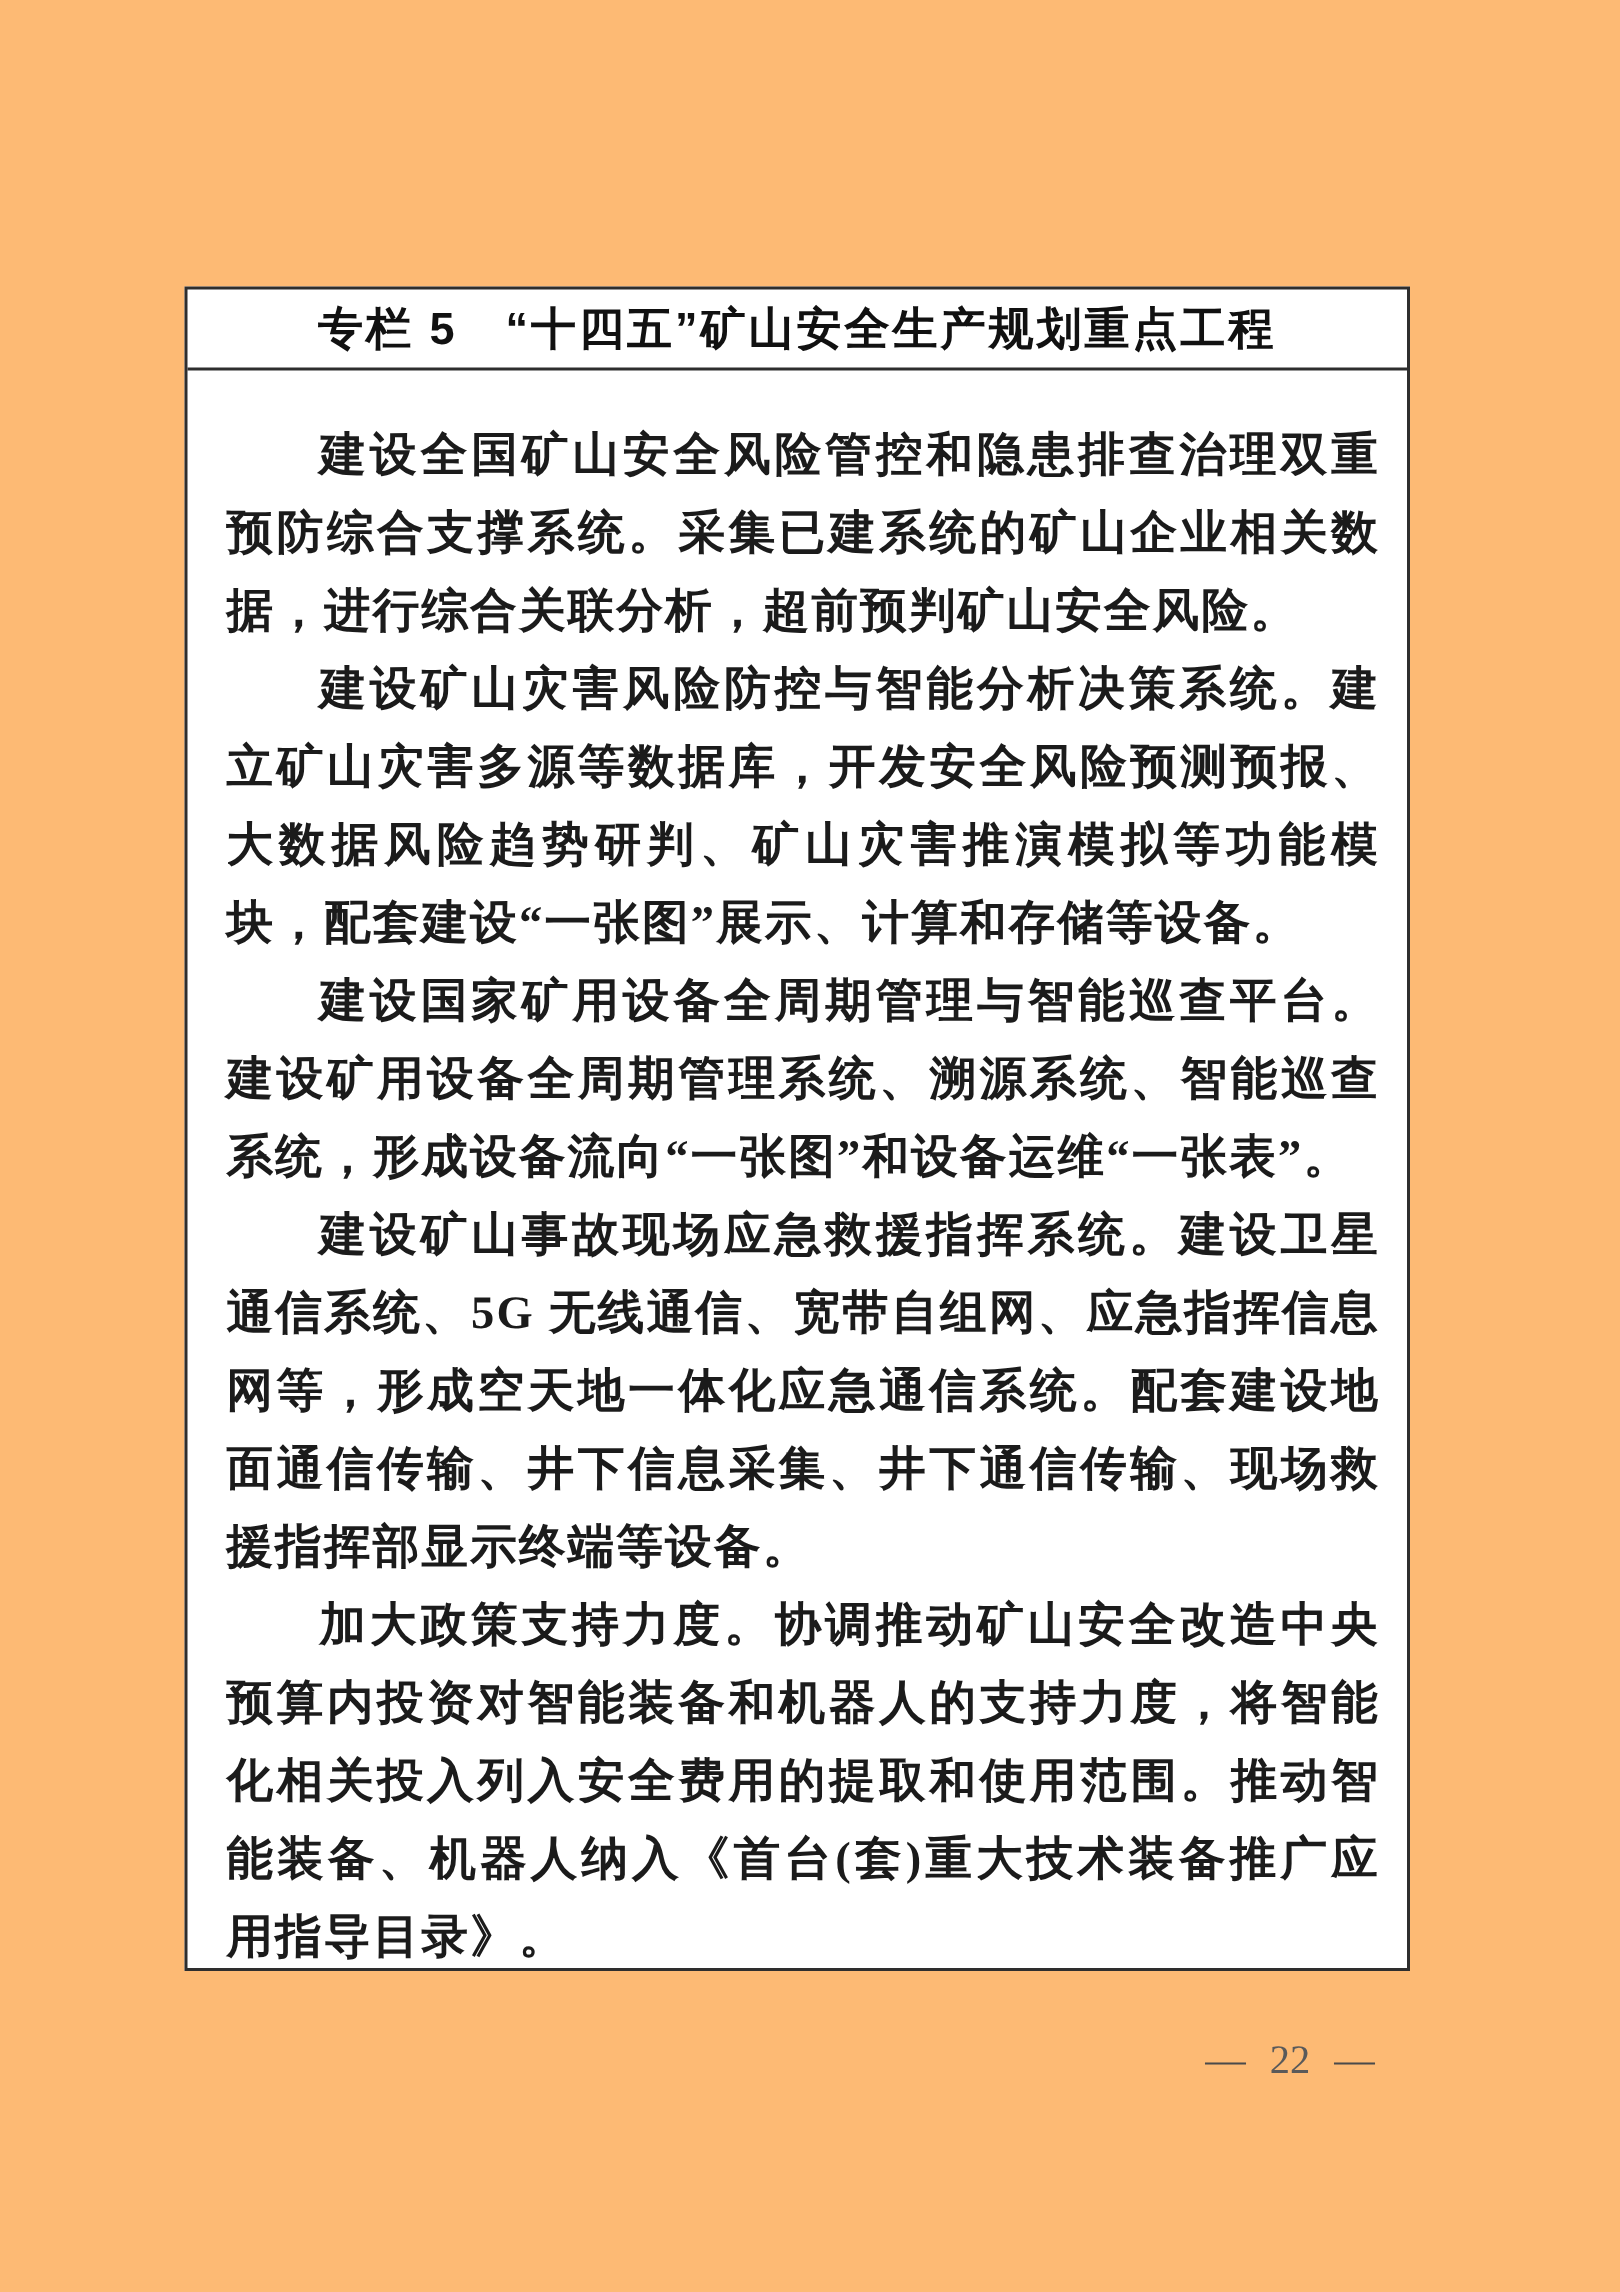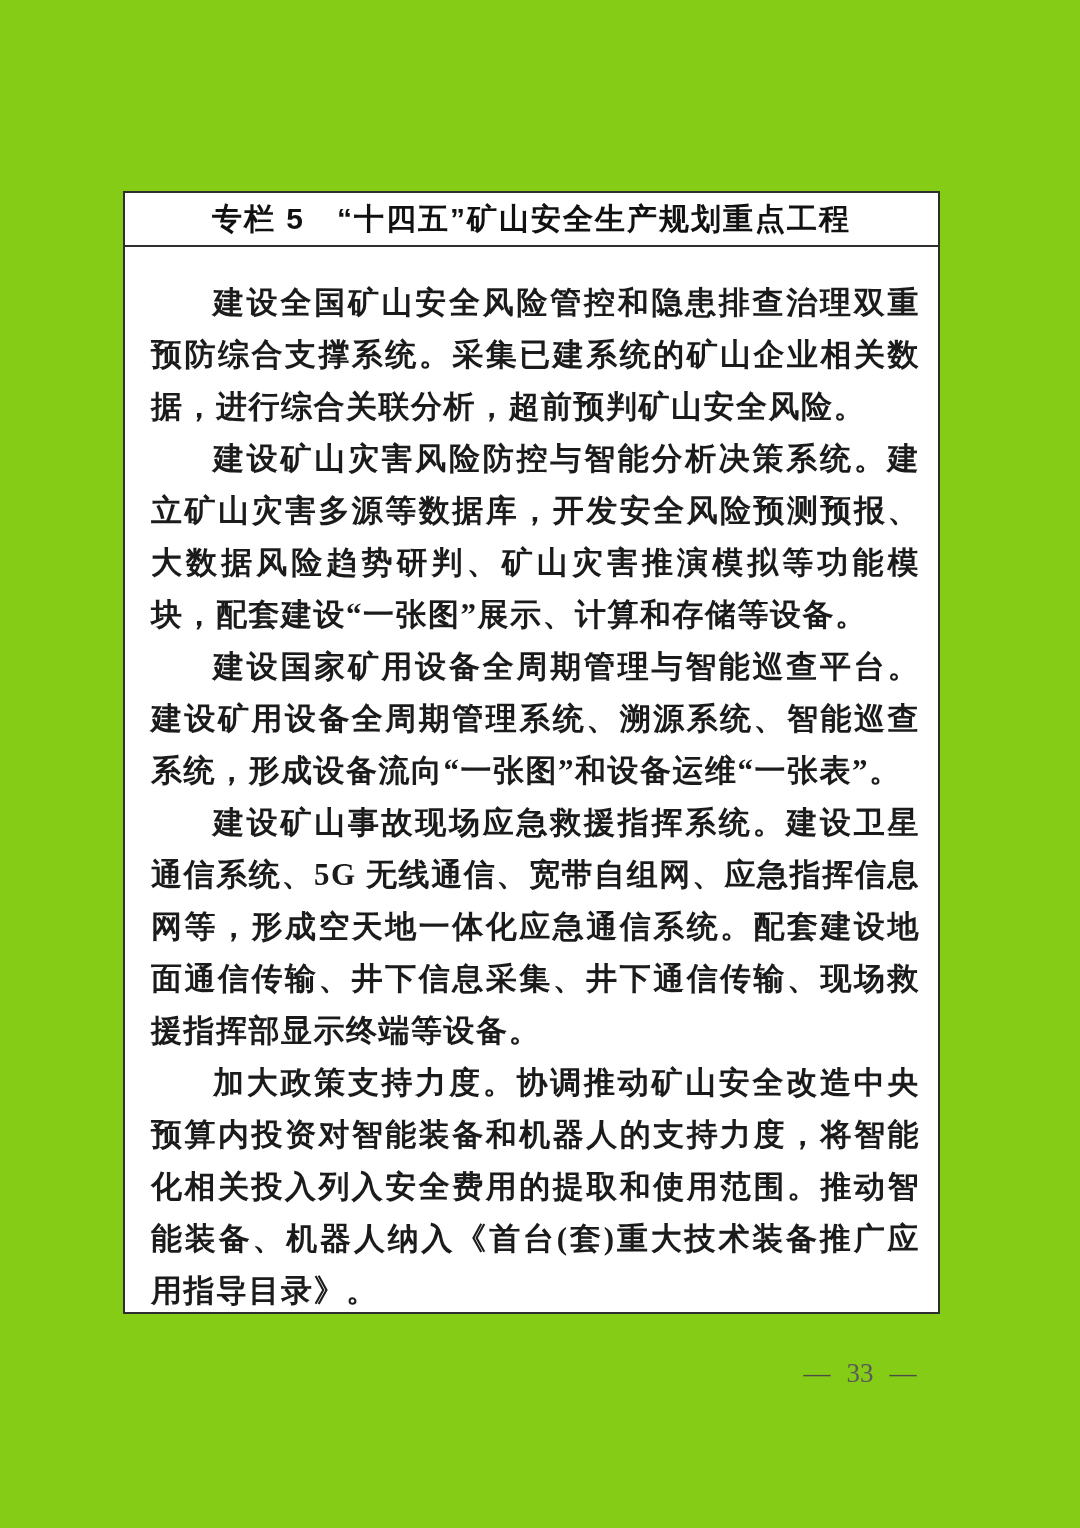--- a/index.html
+++ b/index.html
@@ -7,21 +7,21 @@
     width: 1080px;
     height: 1528px;
     background: #ffffff;
     font-family: "Liberation Serif", serif;
     position: relative;
     overflow: hidden;
   }
   .page {
     position: absolute;
     inset: 0;
-    background: #84cc16;
+    background: #fdba74;
   }
   .feature-box {
     position: absolute;
     left: 123px;
     top: 191px;
     width: 817px;
     height: 1123px;
     border: 2px solid #2e2e2e;
     background: #ffffff;
   }
@@ -81,17 +81,17 @@
       <p>建设全国矿山安全风险管控和隐患排查治理双重预防综合支撑系统。采集已建系统的矿山企业相关数据，进行综合关联分析，超前预判矿山安全风险。</p>
       <p>建设矿山灾害风险防控与智能分析决策系统。建立矿山灾害多源等数据库，开发安全风险预测预报、大数据风险趋势研判、矿山灾害推演模拟等功能模块，配套建设“一张图”展示、计算和存储等设备。</p>
       <p>建设国家矿用设备全周期管理与智能巡查平台。建设矿用设备全周期管理系统、溯源系统、智能巡查系统，形成设备流向“一张图”和设备运维“一张表”。</p>
       <p>建设矿山事故现场应急救援指挥系统。建设卫星通信系统、5G 无线通信、宽带自组网、应急指挥信息网等，形成空天地一体化应急通信系统。配套建设地面通信传输、井下信息采集、井下通信传输、现场救援指挥部显示终端等设备。</p>
       <p>加大政策支持力度。协调推动矿山安全改造中央预算内投资对智能装备和机器人的支持力度，将智能化相关投入列入安全费用的提取和使用范围。推动智能装备、机器人纳入《首台(套)重大技术装备推广应用指导目录》。</p>
     </div>
   </div>
 
   <div class="page-footer">
     <span class="dash">—</span>
-    <span class="page-number">33</span>
+    <span class="page-number">22</span>
     <span class="dash">—</span>
   </div>
 
 </div>
 
 </body></html>

